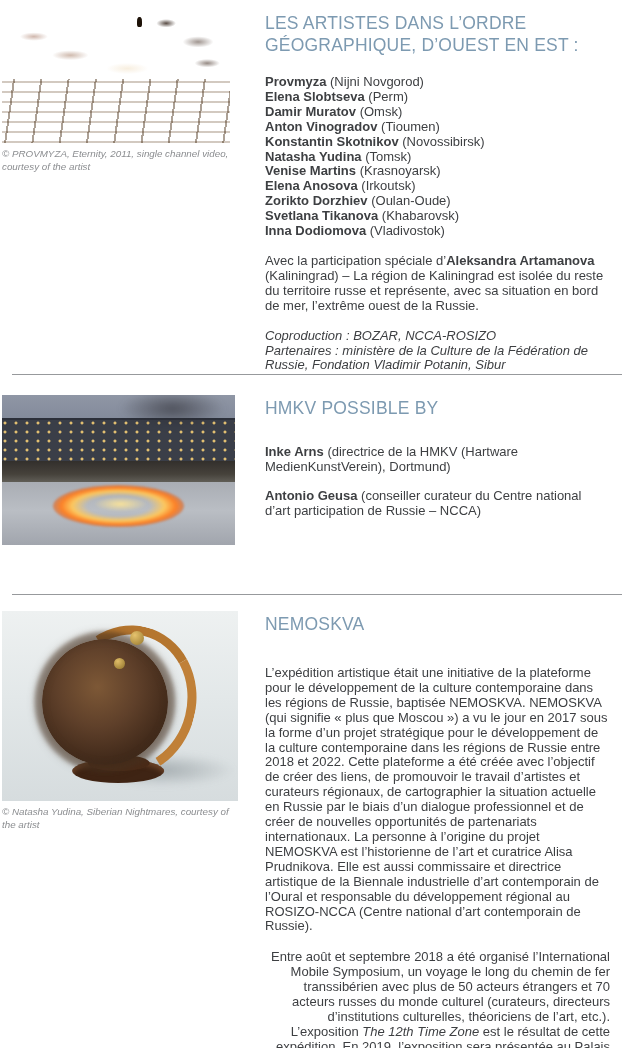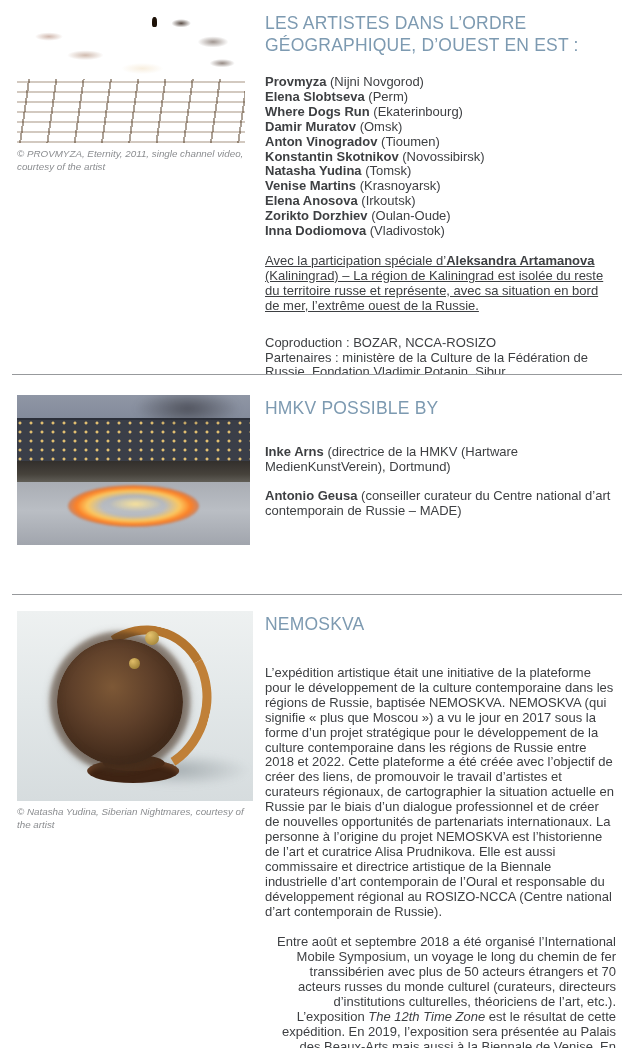--- a/index.html
+++ b/index.html
@@ -8,38 +8,38 @@
     width:634px; height:1048px; overflow:hidden; position:relative;
     font-family:"Liberation Sans","DejaVu Sans",sans-serif;
     color:#3d3f42;
   }
   .section { display:flex; align-items:flex-start; overflow:hidden; }
   .sec1 { height:374px; padding-top:10px; }
   .sec2 { height:219px; padding-top:20px; }
   .sec3 { height:454px; padding-top:16px; }
   .divider { border-top:1px solid #97999c; margin:0 12px; height:0; }
 
-  .leftcol { width:265px; flex:0 0 265px; padding-left:17px; }
-  .rightcol { flex:1 1 auto; padding-right:18px; }
+  .leftcol { width:265px; flex:0 0 265px; padding-left:2px; }
+  .rightcol { flex:1 1 auto; padding-right:24px; }
 
   .caption {
     margin-top:5px; font-size:9.8px; line-height:12.5px;
     font-style:italic; color:#8b8d90; max-width:232px;
   }
   .heading {
     color:#7d9ab1; font-size:17.5px; line-height:22px; font-weight:400;
     letter-spacing:0.2px; margin:2px 0 0 0;
   }
   .bodytext { font-size:13px; line-height:14.9px; }
   .b { font-weight:bold; }
   .i { font-style:italic; }
   .u { text-decoration:underline; color:inherit; cursor:pointer; }
   .artist-list { margin-top:19px; }
-  .para { margin-top:15px;text-decoration:underline; }
-  .copro { margin-top:22px; }
+  .para { margin-top:15px; }
+  .copro { margin-top:15px; font-style:italic; }
   .person { margin-top:14px; }
   .people { margin-top:26px; }
   .nempara1 { margin-top:31px; }
   .nempara2 { margin-top:16px;text-align:right; }
   .moreinfo { margin-top:15px; }
 
   
   .photo { position:relative; overflow:hidden; }
   .photo1 { width:228px; height:133px;
     background:linear-gradient(179deg,
@@ -116,28 +116,28 @@
     <div class="photo photo1">
       <div class="p1-figure"></div>
     </div>
     <div class="caption">© PROVMYZA, Eternity, 2011, single channel video, courtesy of the artist</div>
   </div>
   <div class="rightcol">
     <h1 class="heading">LES ARTISTES DANS L’ORDRE GÉOGRAPHIQUE, D’OUEST EN EST :</h1>
     <div class="bodytext artist-list">
         <div><span class="b">Provmyza</span><span> (Nijni Novgorod)</span></div>
         <div><span class="b">Elena Slobtseva</span><span> (Perm)</span></div>
-        <div><span class="b">Where Dogs Run</span><span> (Ekaterinbourg)</span></div>
         <div><span class="b">Damir Muratov</span><span> (Omsk)</span></div>
         <div><span class="b">Anton Vinogradov</span><span> (Tioumen)</span></div>
         <div><span class="b">Konstantin Skotnikov</span><span> (Novossibirsk)</span></div>
         <div><span class="b">Natasha Yudina</span><span> (Tomsk)</span></div>
         <div><span class="b">Venise Martins</span><span> (Krasnoyarsk)</span></div>
         <div><span class="b">Elena Anosova</span><span> (Irkoutsk)</span></div>
         <div><span class="b">Zorikto Dorzhiev</span><span> (Oulan-Oude)</span></div>
+        <div><span class="b">Svetlana Tikanova</span><span> (Khabarovsk)</span></div>
         <div><span class="b">Inna Dodiomova</span><span> (Vladivostok)</span></div>
       </div>
     <p class="bodytext para"><span>Avec la participation spéciale d’</span><span class="b">Aleksandra Artamanova</span><span> (Kaliningrad) – La région de Kaliningrad est isolée du reste du territoire russe et représente, avec sa situation en bord de mer, l’extrême ouest de la Russie.</span></p>
     <div class="bodytext copro">
         <div>Coproduction : BOZAR, NCCA-ROSIZO</div>
         <div>Partenaires : ministère de la Culture de la Fédération de Russie, Fondation Vladimir Potanin, Sibur</div>
       </div>
   </div>
 </div>
 <div class="divider"></div>
@@ -150,21 +150,21 @@
       <div class="p2-snow"></div>
       <div class="p2-fire"></div>
       <div class="p2-fire-core"></div>
       <div class="p2-smoke"></div>
     </div>
   </div>
   <div class="rightcol">
     <h1 class="heading">HMKV POSSIBLE BY</h1>
     <div class="people">
       <p class="bodytext person"><span class="b">Inke Arns</span><span> (directrice de la HMKV (Hartware MedienKunstVerein), Dortmund)</span></p>
-      <p class="bodytext person"><span class="b">Antonio Geusa</span><span> (conseiller curateur du Centre national d’art contemporain de Russie – MADE)</span></p>
+      <p class="bodytext person"><span class="b">Antonio Geusa</span><span> (conseiller curateur du Centre national d’art participation de Russie – NCCA)</span></p>
     </div>
   </div>
 </div>
 <div class="divider"></div>
 
 <div class="section sec3">
   <div class="leftcol">
     <div class="photo photo3">
       <div class="p3-shadow"></div>
       <div class="p3-arc"></div>

